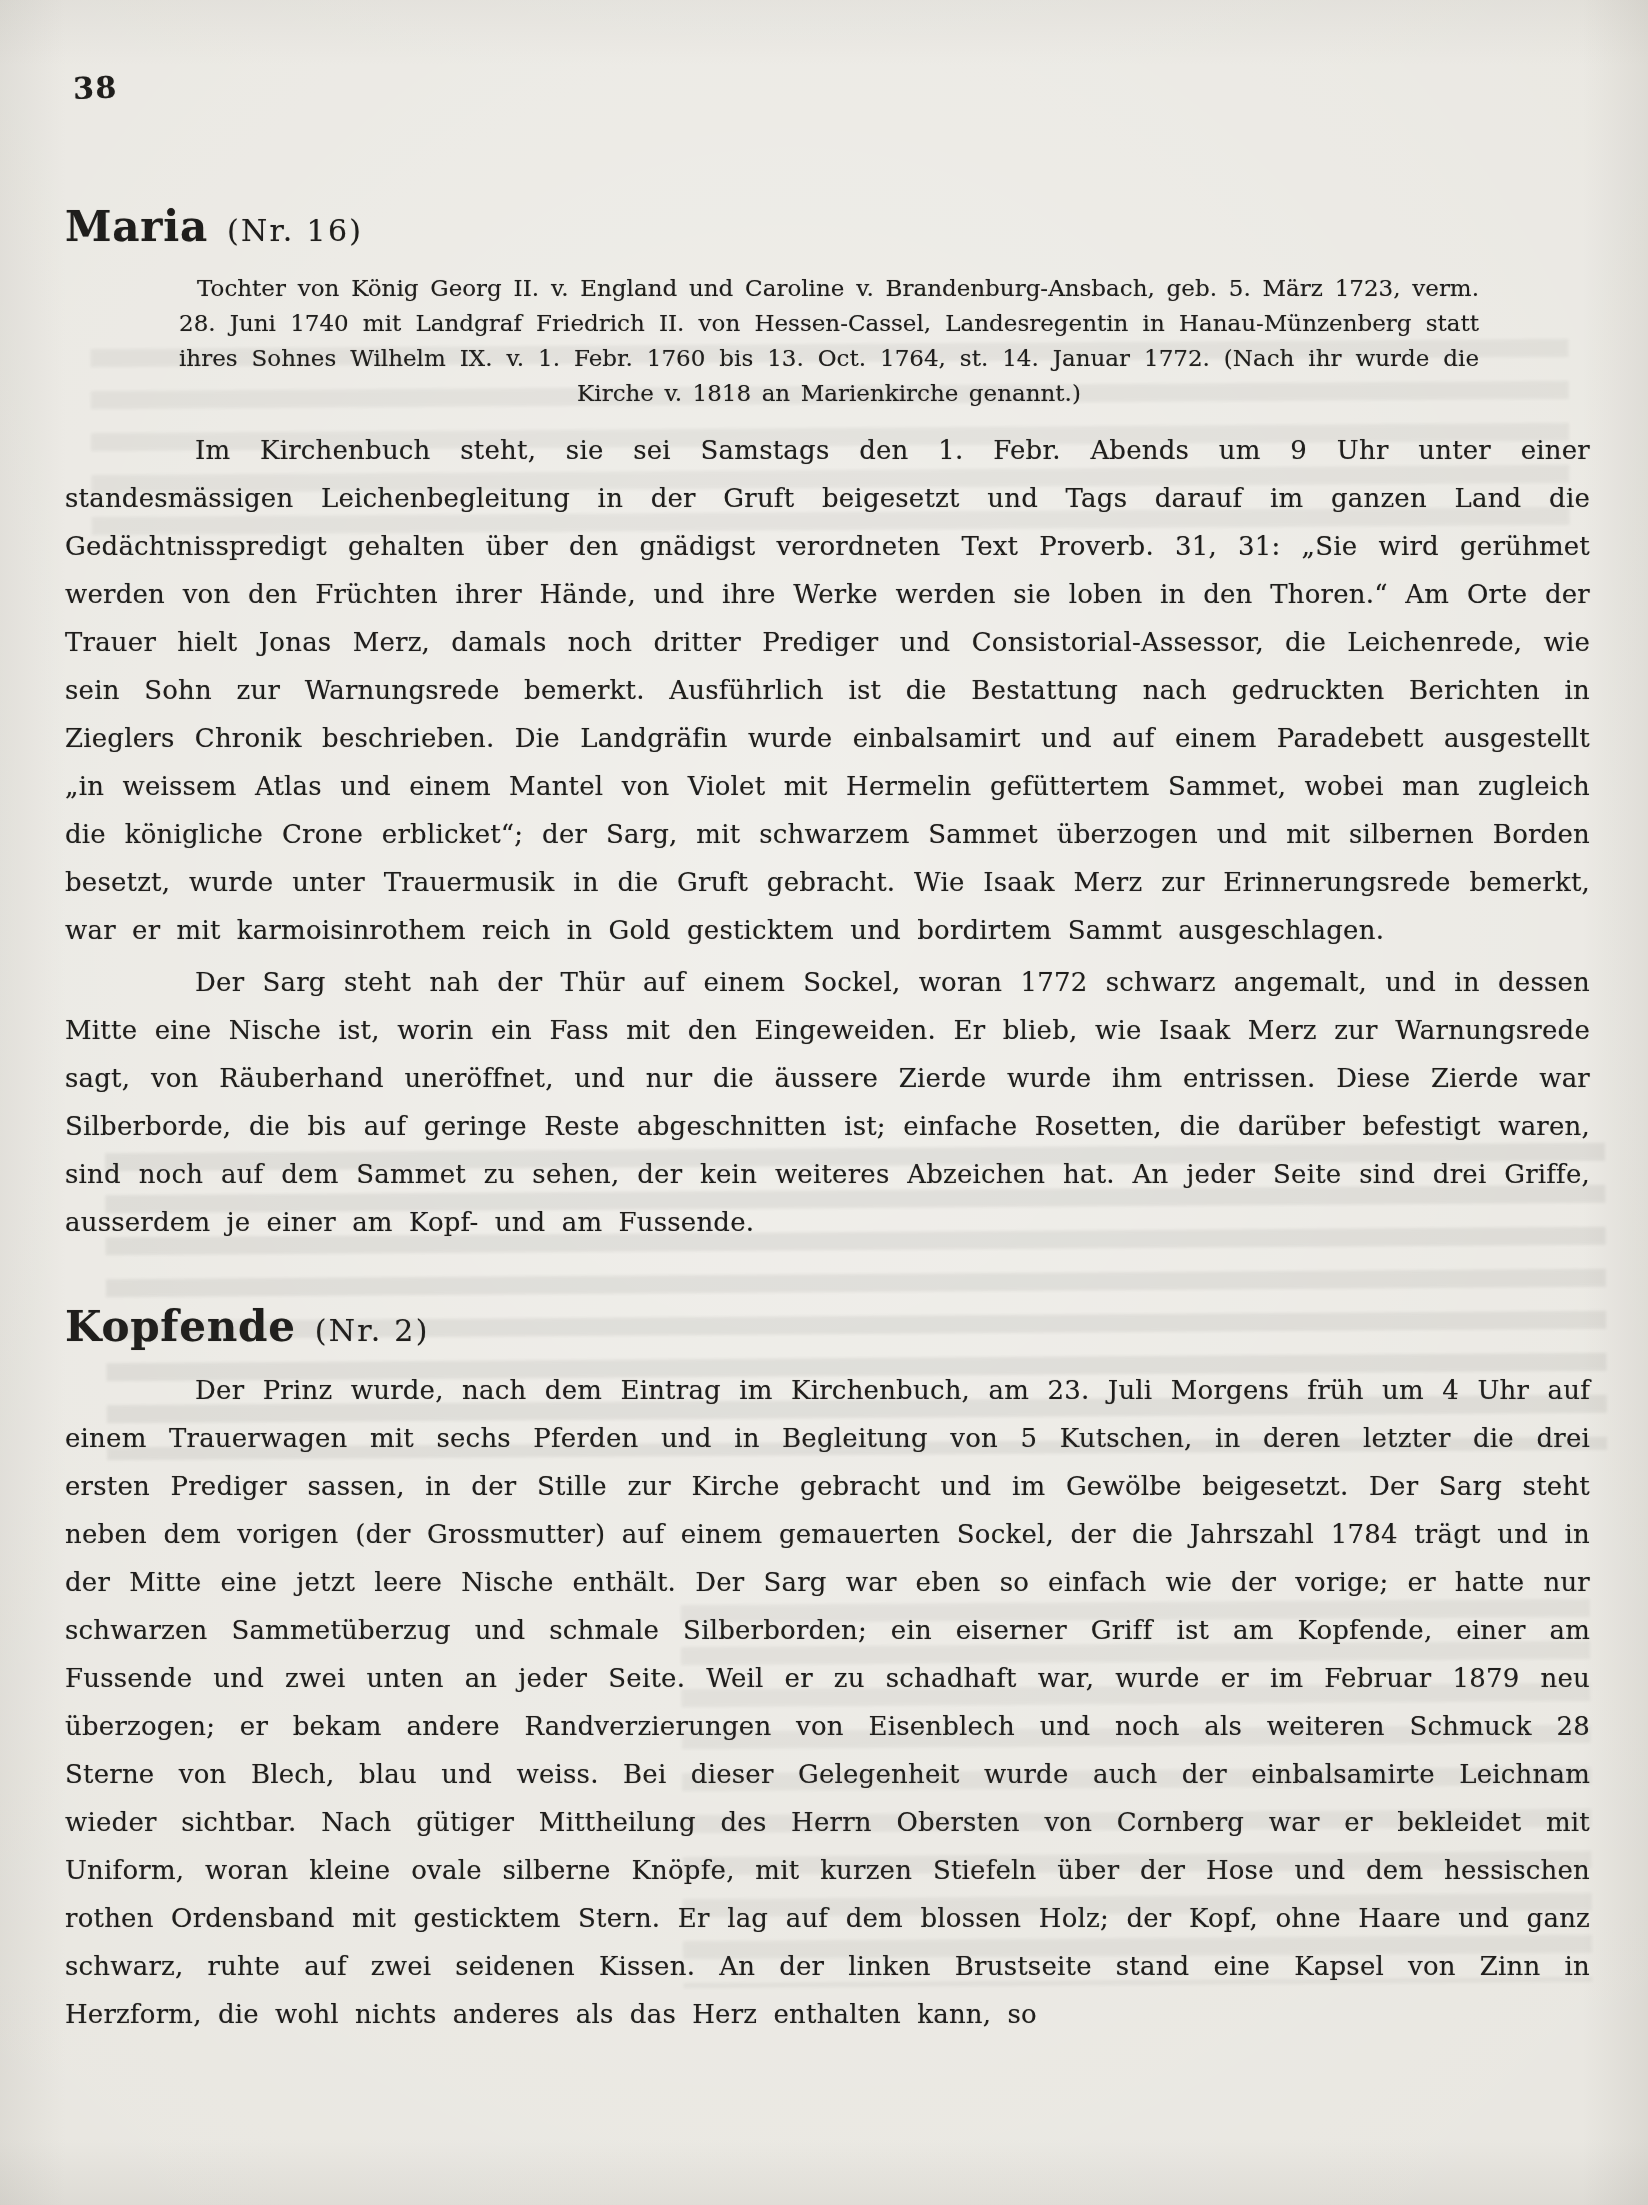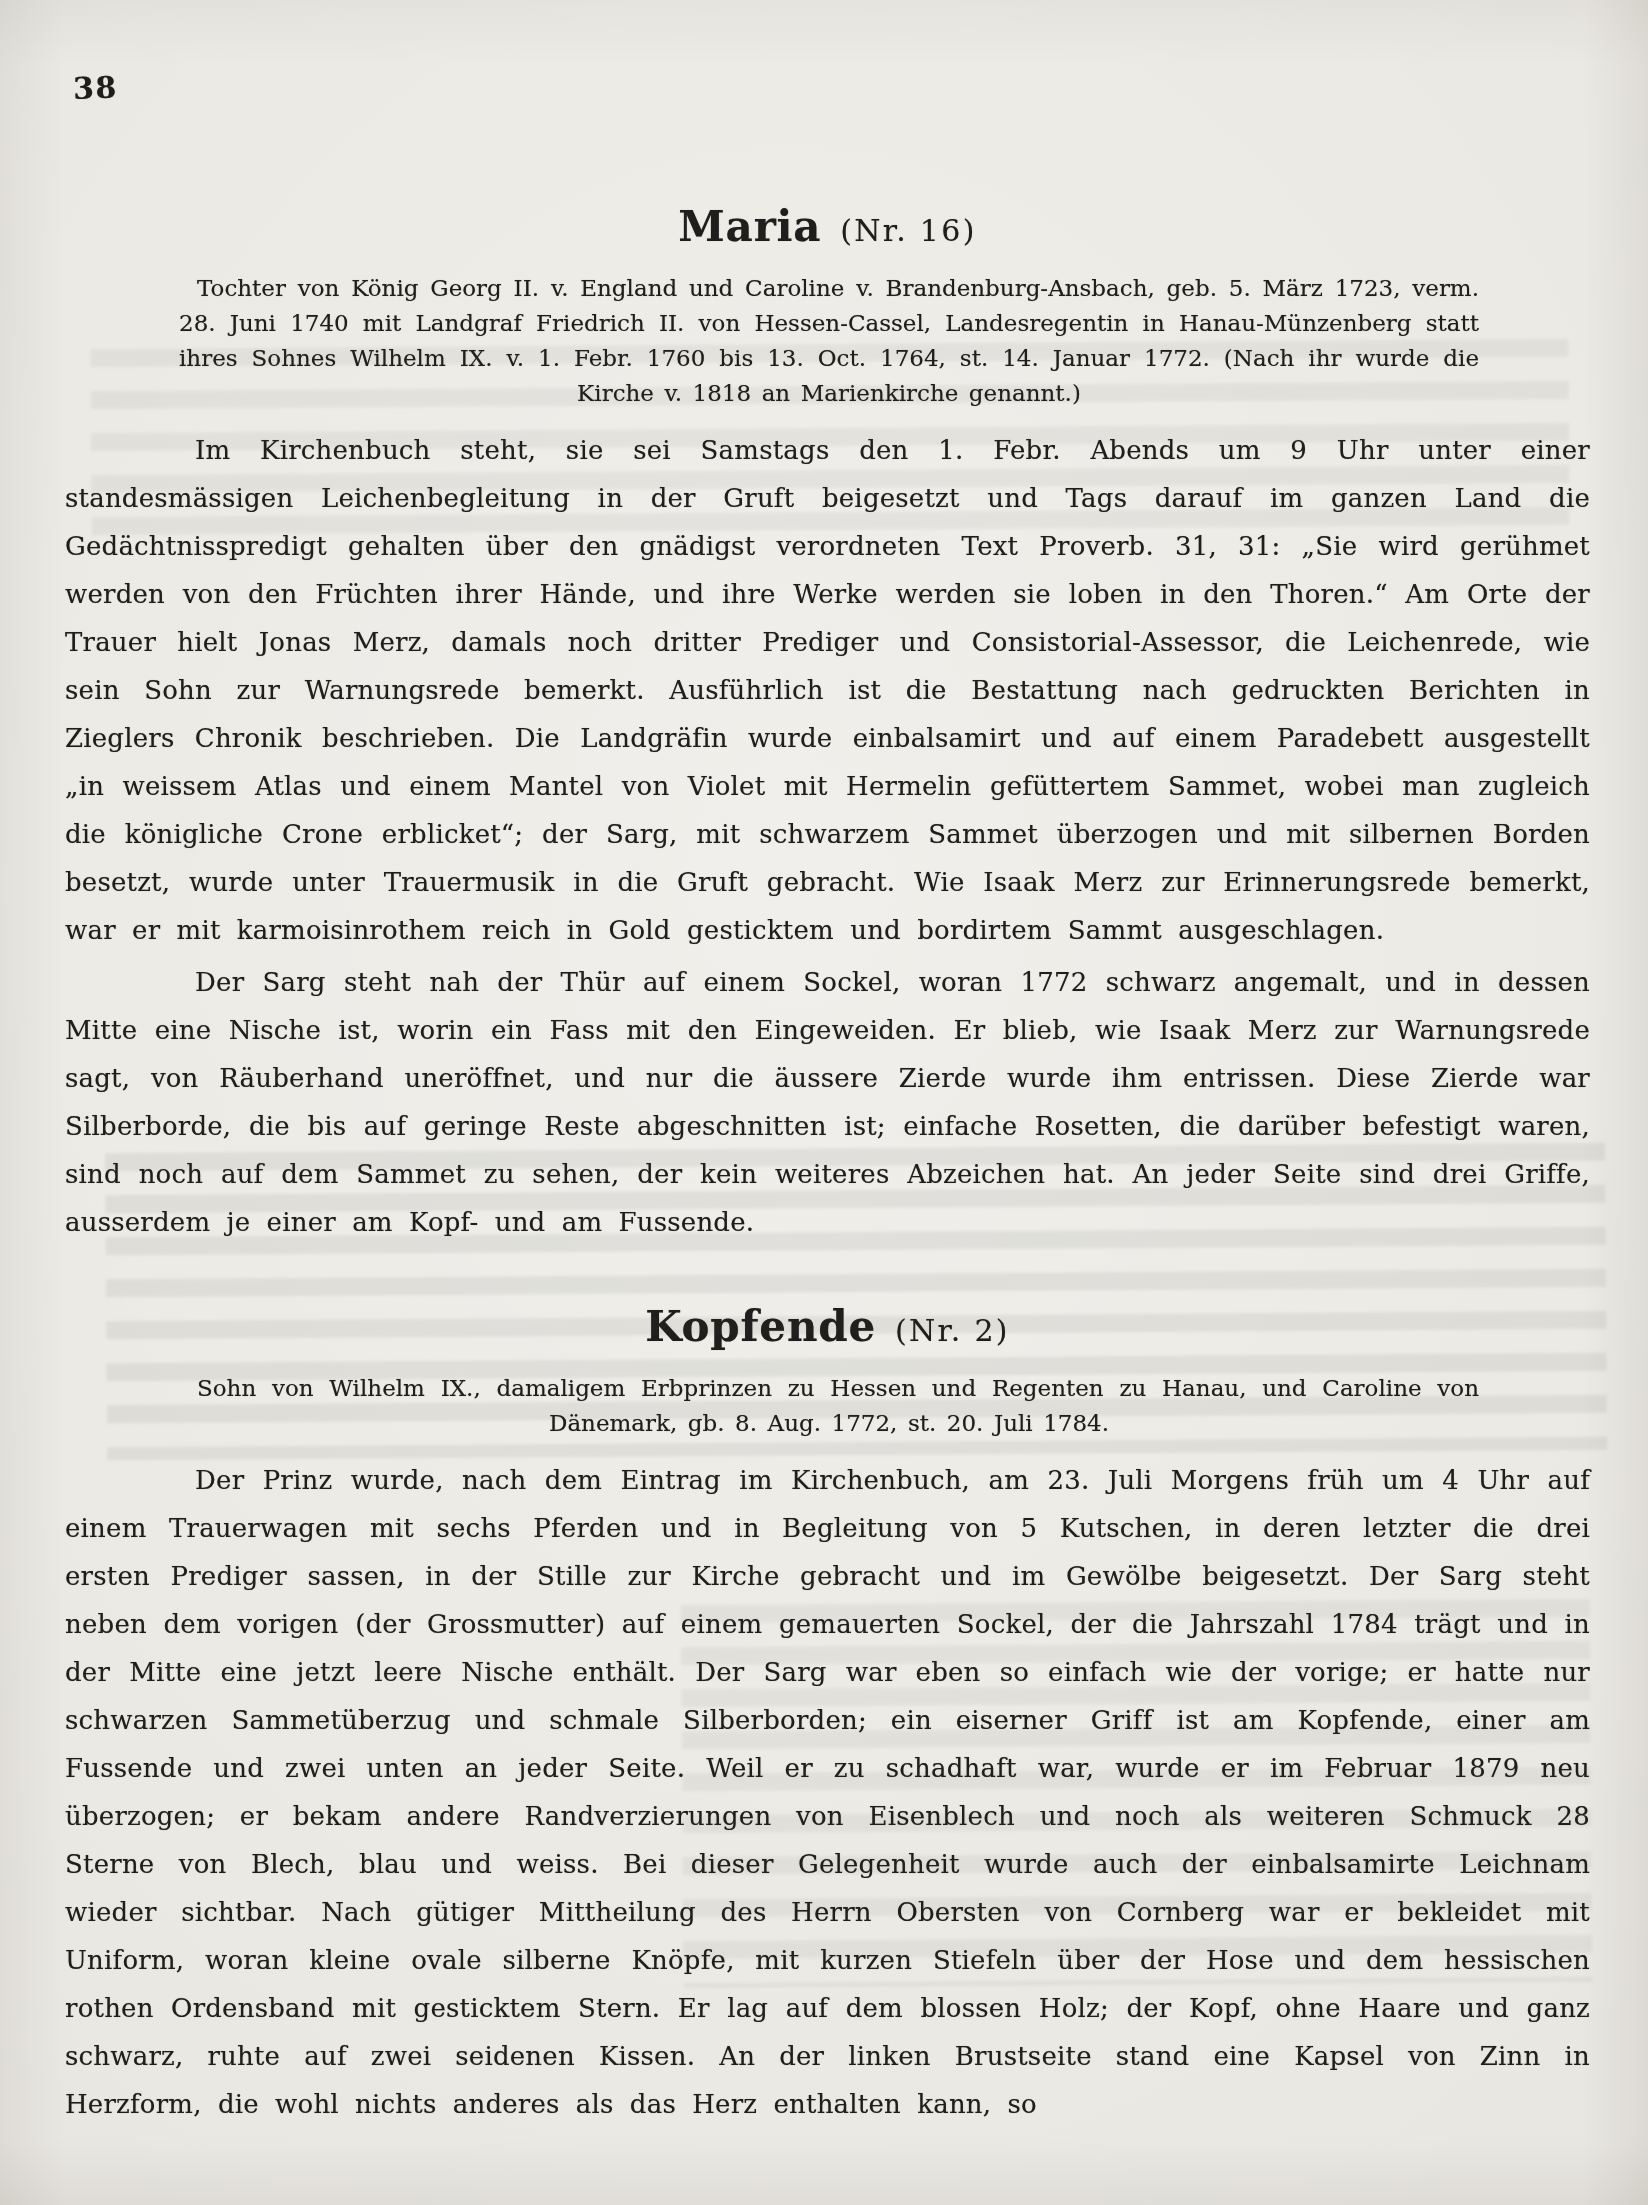--- a/index.html
+++ b/index.html
@@ -40,21 +40,21 @@
 
   .page-number {
     font-size: 30px;
     font-weight: bold;
     letter-spacing: 1.5px;
     margin: 0 0 0 7.6px;
     transform: rotate(-2deg);
     width: 61px;
   }
   .heading {
-    text-align: center;
+    text-align: left;
     margin: 0;
     font-weight: bold;
   }
   .heading-maria    { margin-top: 97px; }
   .heading-friedrich{ margin-top: 56px;  }
   .title-main {
     font-size: 42px;
     letter-spacing: 0.8px;
   }
   .title-nr {
@@ -106,18 +106,17 @@
     <p class="intro">Tochter von König Georg II. v. England und Caroline v. Brandenburg-Ansbach, geb. 5. März 1723, verm. 28. Juni 1740 mit Landgraf Friedrich II. von Hessen-Cassel, Landesregentin in Hanau-Münzenberg statt ihres Sohnes Wilhelm IX. v. 1. Febr. 1760 bis 13. Oct. 1764, st. 14. Januar 1772. (Nach ihr wurde die Kirche v. 1818 an Marienkirche genannt.)</p>
     <p class="body-para">Im Kirchenbuch steht, sie sei Samstags den 1. Febr. Abends um 9 Uhr unter einer standesmässigen Leichenbegleitung in der Gruft beigesetzt und Tags darauf im ganzen Land die Gedächtnisspredigt gehalten über den gnädigst verordneten Text Proverb. 31, 31: „Sie wird gerühmet werden von den Früchten ihrer Hände, und ihre Werke werden sie loben in den Thoren.“  Am Orte der Trauer hielt Jonas Merz, damals noch dritter Prediger und Consistorial-Assessor, die Leichenrede, wie sein Sohn zur Warnungsrede bemerkt.  Ausführlich ist die Bestattung nach gedruckten Berichten in Zieglers Chronik beschrieben.  Die Landgräfin wurde einbalsamirt und auf einem Paradebett ausgestellt „in weissem Atlas und einem Mantel von Violet mit Hermelin gefüttertem Sammet, wobei man zugleich die königliche Crone erblicket“; der Sarg, mit schwarzem Sammet überzogen und mit silbernen Borden besetzt, wurde unter Trauermusik in die Gruft gebracht.  Wie Isaak Merz zur Erinnerungsrede bemerkt, war er mit karmoisinrothem reich in Gold gesticktem und bordirtem Sammt ausgeschlagen.</p>
     <p class="body-para">Der Sarg steht nah der Thür auf einem Sockel, woran 1772 schwarz angemalt, und in dessen Mitte eine Nische ist, worin ein Fass mit den Eingeweiden.  Er blieb, wie Isaak Merz zur Warnungsrede sagt, von Räuberhand uneröffnet, und nur die äussere Zierde wurde ihm entrissen.  Diese Zierde war Silberborde, die bis auf geringe Reste abgeschnitten ist; einfache Rosetten, die darüber befestigt waren, sind noch auf dem Sammet zu sehen, der kein weiteres Abzeichen hat.  An jeder Seite sind drei Griffe, ausserdem je einer am Kopf- und am Fussende.</p>
   </section>
 
   <section>
     <h1 class="heading heading-friedrich">
       <span class="title-main">Kopfende</span>
       <span class="title-nr">(Nr. 2)</span>
     </h1>
-    <p class="intro">Sohn von Wilhelm IX., damaligem Erbprinzen zu Hessen und Regenten zu Hanau, und Caroline von Dänemark, gb. 8. Aug. 1772, st. 20. Juli 1784.</p>
     <p class="body-para">Der Prinz wurde, nach dem Eintrag im Kirchenbuch, am 23. Juli Morgens früh um 4 Uhr auf einem Trauerwagen mit sechs Pferden und in Begleitung von 5 Kutschen, in deren letzter die drei ersten Prediger sassen, in der Stille zur Kirche gebracht und im Gewölbe beigesetzt.  Der Sarg steht neben dem vorigen (der Grossmutter) auf einem gemauerten Sockel, der die Jahrszahl 1784 trägt und in der Mitte eine jetzt leere Nische enthält.  Der Sarg war eben so einfach wie der vorige; er hatte nur schwarzen Sammetüberzug und schmale Silberborden; ein eiserner Griff ist am Kopfende, einer am Fussende und zwei unten an jeder Seite.  Weil er zu schadhaft war, wurde er im Februar 1879 neu überzogen; er bekam andere Randverzierungen von Eisenblech und noch als weiteren Schmuck 28 Sterne von Blech, blau und weiss.  Bei dieser Gelegenheit wurde auch der einbalsamirte Leichnam wieder sichtbar.  Nach gütiger Mittheilung des Herrn Obersten von Cornberg war er bekleidet mit Uniform, woran kleine ovale silberne Knöpfe, mit kurzen Stiefeln über der Hose und dem hessischen rothen Ordensband mit gesticktem Stern.  Er lag auf dem blossen Holz; der Kopf, ohne Haare und ganz schwarz, ruhte auf zwei seidenen Kissen.  An der linken Brustseite stand eine Kapsel von Zinn in Herzform, die wohl nichts anderes als das Herz enthalten kann, so</p>
   </section>
 
 </div>
 
 
 </body></html>

